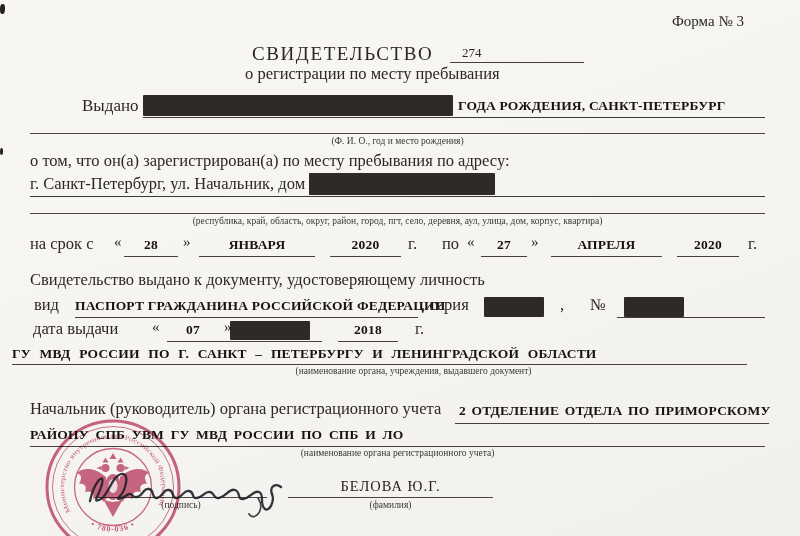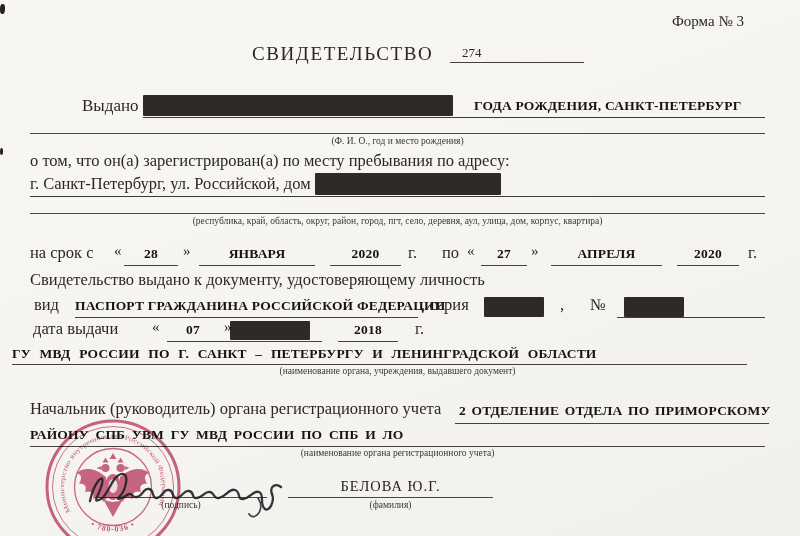--- a/index.html
+++ b/index.html
@@ -19,39 +19,39 @@
   .q{font-size:15px;color:#2b2824;}
   #form-label{left:672px;top:13px;font-size:15px;}
   #title{left:252px;top:43px;font-size:19px;letter-spacing:1.6px;}
   #numcell{left:450px;top:43px;width:122px;height:19px;border-bottom:1.3px solid #45423d;
            font-size:13px;padding-left:12px;line-height:19px;}
   #subtitle{left:245px;top:64px;font-size:16.5px;}
   #issued-label{left:82px;top:96px;font-size:17px;}
   #issued-line{left:143px;top:94px;width:622px;height:23px;border-bottom:1.4px solid #3c3a35;
                display:flex;align-items:center;}
   #issued-line .red{width:310px;height:21px;}
-  #issued-line .typed{margin-left:21px;}
+  #issued-line .typed{margin-left:5px;}
   #fio-line{left:30px;top:133px;width:735px;}
   #fio-cap{left:30px;top:136px;width:735px;}
   #statement{left:30px;top:151px;}
   #addr-line{left:30px;top:172px;width:735px;height:24px;border-bottom:1.4px solid #3c3a35;
              display:flex;align-items:center;}
   #addr-line .red{width:186px;height:22px;margin-left:4px;}
   #addr-line2{left:30px;top:213px;width:735px;}
   #addr-cap{left:30px;top:216px;width:735px;}
   #period-row{left:0;top:234px;width:800px;height:24px;}
-  #period-row .t,#period-row .q,#period-row .cell{position:absolute;top:9px;}
+  #period-row .t,#period-row .q,#period-row .cell{position:absolute;top:0;}
   #doc-intro{left:30px;top:270px;}
   #vid-row{left:0;top:295px;width:688px;height:24px;}
   #vid-row > *{position:absolute;top:0;}
   #date-row{left:0;top:319px;width:800px;height:24px;}
   #date-row > *{position:absolute;top:0;}
   #auth-line{left:12px;top:344px;width:735px;height:20px;border-bottom:1.3px solid #45423d;
              line-height:20px;word-spacing:5px;}
-  #auth-cap{left:30px;top:366px;width:735px;}
+  #auth-cap{left:46px;top:366px;width:735px;}
   #chief-row{left:0;top:399px;width:800px;height:25px;}
   #chief-label{position:absolute;left:30px;top:0;}
   #chief-cell{position:absolute;left:455px;top:0;width:310px;height:24px;line-height:24px;
               border-bottom:1.3px solid #45423d;padding-left:4px;word-spacing:2px;}
   #chief-line2{left:30px;top:424px;width:735px;height:22px;border-bottom:1.3px solid #45423d;
                line-height:22px;word-spacing:3px;}
   #chief-cap{left:30px;top:448px;width:735px;}
   #sign-line{left:95px;top:497px;width:172px;}
   #sign-cap{left:95px;top:500px;width:172px;}
   #name-line{left:288px;top:497px;width:205px;}
@@ -66,32 +66,33 @@
 <body>
 
 <div id="page">
 
   <div class="abs speck" style="left:0;top:4px;width:5px;height:10px;"></div>
   <div class="abs speck" style="left:0;top:148px;width:3px;height:7px;"></div>
 
   <div class="abs" id="form-label">Форма № 3</div>
   <div class="abs" id="title">СВИДЕТЕЛЬСТВО</div>
   <div class="abs" id="numcell">274</div>
+  <div class="abs" id="subtitle">о регистрации по месту пребывания</div>
 
   <span class="abs" id="issued-label">Выдано</span>
   <div class="abs" id="issued-line">
     <div class="red"></div>
     <span class="typed">ГОДА РОЖДЕНИЯ, САНКТ-ПЕТЕРБУРГ</span>
   </div>
   <div class="abs hr" id="fio-line"></div>
   <div class="abs cap" id="fio-cap">(Ф. И. О., год и место рождения)</div>
 
   <div class="abs t" id="statement">о том, что он(а) зарегистрирован(а) по месту пребывания по адресу:</div>
   <div class="abs" id="addr-line">
-    <span class="t">г. Санкт-Петербург, ул. Российской, дом</span>
+    <span class="t">г. Санкт-Петербург, ул. Начальник, дом</span>
     <div class="red"></div>
   </div>
   <div class="abs hr" id="addr-line2"></div>
   <div class="abs cap" id="addr-cap">(республика, край, область, округ, район, город, пгт, село, деревня, аул, улица, дом, корпус, квартира)</div>
 
   <div class="abs" id="period-row">
     <span class="t" style="left:30px;">на срок с</span>
     <span class="q" style="left:114px;">«</span>
     <span class="cell typed" style="left:124px;width:54px;">28</span>
     <span class="q" style="left:183px;">»</span>

